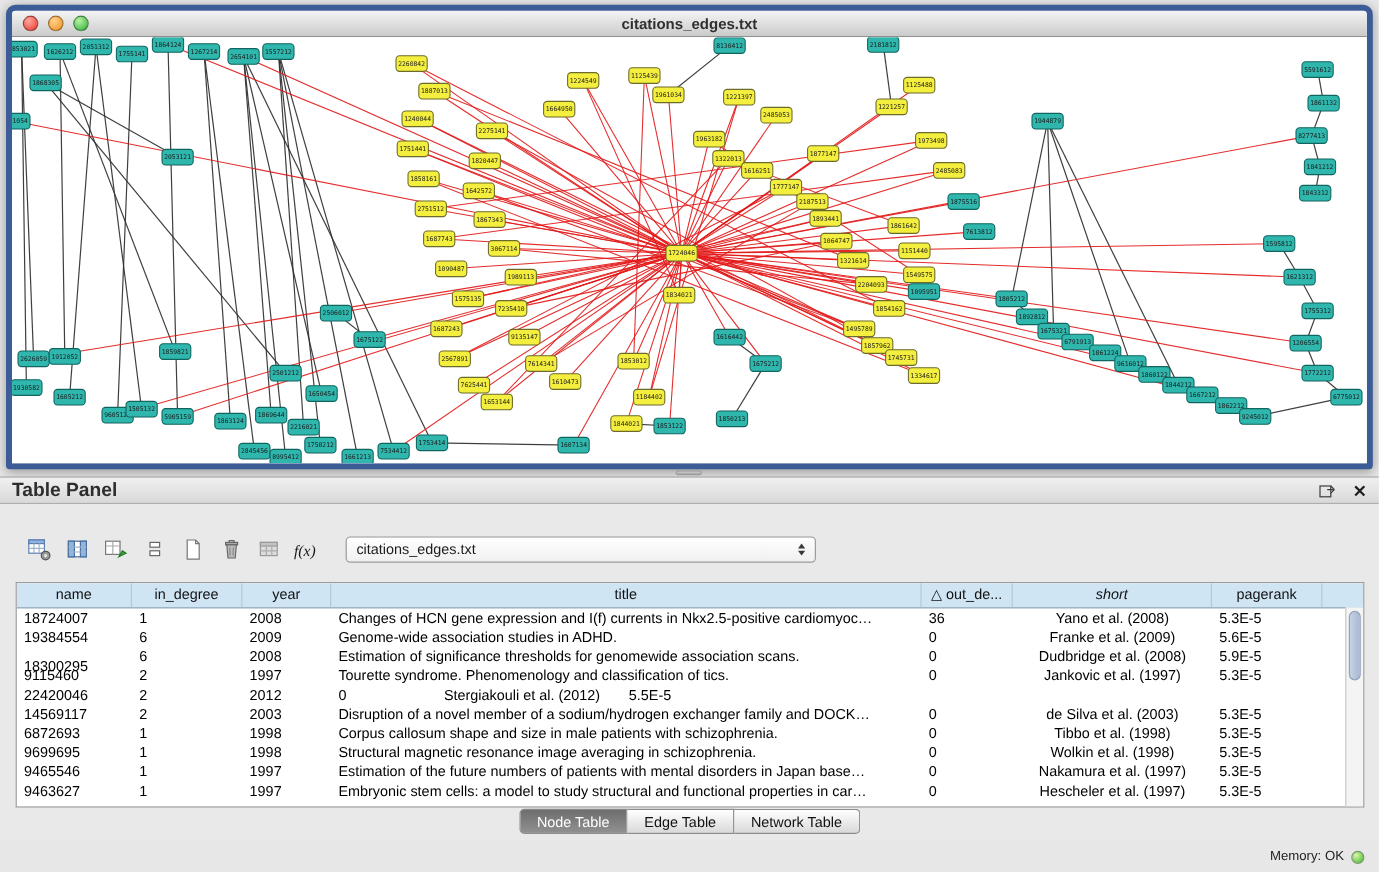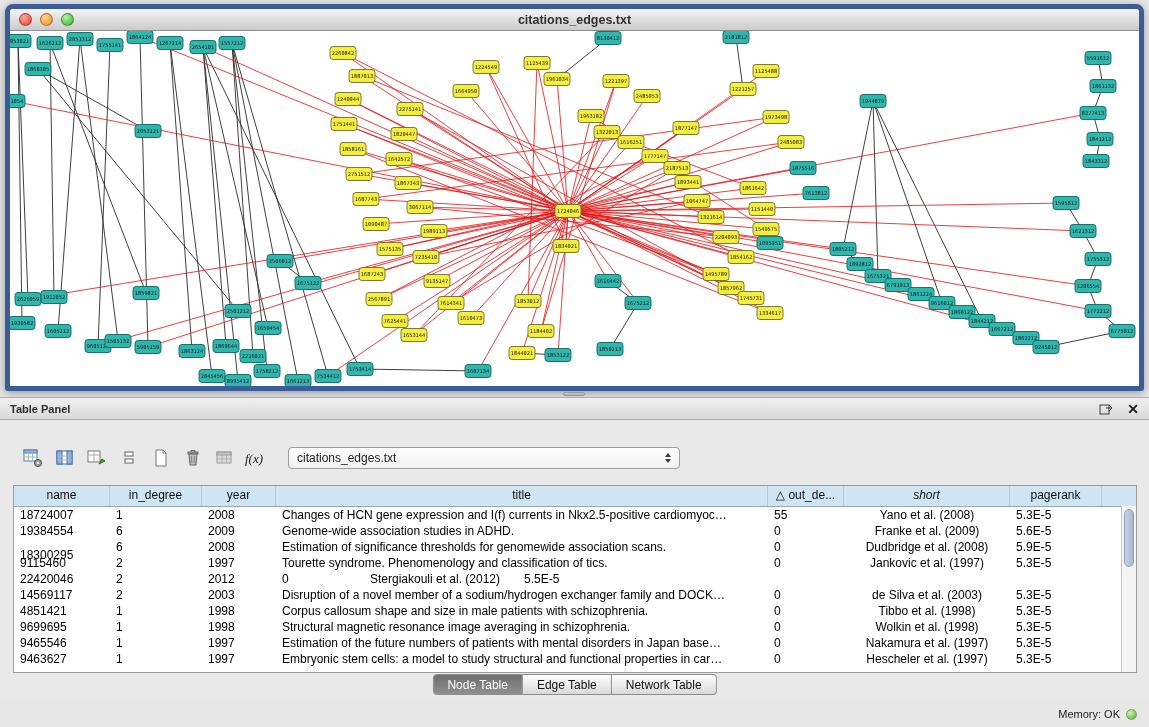--- a/index.html
+++ b/index.html
@@ -39,21 +39,21 @@
   .splitter .grip{position:absolute;left:563px;top:1px;width:22px;height:4px;border-radius:2px;
     background:linear-gradient(#cfcfcf,#a8a8a8);border:1px solid #9a9a9a;box-sizing:border-box;}
 
   
   .panel-header{
     position:absolute;top:397px;left:0;width:100%;height:23px;box-sizing:border-box;
     background:linear-gradient(#f0f0f0,#d9d9d9);
     border-top:1px solid #adadad;border-bottom:1px solid #aeaeae;
     display:flex;align-items:center;padding:0 10px;
   }
-  .panel-title{font-size:11px;font-weight:bold;color:#2e2e2e;}
+  .panel-title{font-size:16px;font-weight:bold;color:#2e2e2e;}
   .panel-header .right{margin-left:auto;display:flex;align-items:center;gap:13px;}
   .close-x{font-size:14px;font-weight:bold;color:#1d1d1d;line-height:1;cursor:default;}
 
   .panel-body{position:absolute;top:421px;left:0;width:100%;height:280px;background:#e9e9e9;}
 
   .toolbar{position:absolute;top:22px;left:20px;height:30px;display:flex;align-items:center;gap:6px;}
   .tool-btn{width:26px;height:26px;display:flex;align-items:center;justify-content:center;}
   .combo{
     margin-left:12px;width:392px;height:22px;box-sizing:border-box;
     background:linear-gradient(#ffffff,#f0f0f0);
@@ -868,21 +868,21 @@
         <div class="th" style="width: 166px; font-style: italic;">short</div>
         <div class="th" style="width: 92px;">pagerank</div>
         <div class="th fill"></div>
       </div>
     <div id="tbody">
         <div class="tr">
           <div class="td c0" style="width: 96px;">18724007</div>
           <div class="td c1" style="width: 92px;">1</div>
           <div class="td c2" style="width: 74px;">2008</div>
           <div class="td c3" style="width: 492px;">Changes of HCN gene expression and I(f) currents in Nkx2.5-positive cardiomyoc…</div>
-          <div class="td c4" style="width: 76px;">55</div>
+          <div class="td c4" style="width: 76px;">36</div>
           <div class="td c5" style="width: 166px;">Yano et al. (2008)</div>
           <div class="td c6" style="width: 92px;">5.3E-5</div>
         </div>
         <div class="tr">
           <div class="td c0" style="width: 96px;">19384554</div>
           <div class="td c1" style="width: 92px;">6</div>
           <div class="td c2" style="width: 74px;">2009</div>
           <div class="td c3" style="width: 492px;">Genome-wide association studies in ADHD.</div>
           <div class="td c4" style="width: 76px;">0</div>
           <div class="td c5" style="width: 166px;">Franke et al. (2009)</div>
@@ -917,21 +917,21 @@
         <div class="tr">
           <div class="td c0" style="width: 96px;">14569117</div>
           <div class="td c1" style="width: 92px;">2</div>
           <div class="td c2" style="width: 74px;">2003</div>
           <div class="td c3" style="width: 492px;">Disruption of a novel member of a sodium/hydrogen exchanger family and DOCK…</div>
           <div class="td c4" style="width: 76px;">0</div>
           <div class="td c5" style="width: 166px;">de Silva et al. (2003)</div>
           <div class="td c6" style="width: 92px;">5.3E-5</div>
         </div>
         <div class="tr">
-          <div class="td c0" style="width: 96px;">4851421</div>
+          <div class="td c0" style="width: 96px;">6872693</div>
           <div class="td c1" style="width: 92px;">1</div>
           <div class="td c2" style="width: 74px;">1998</div>
           <div class="td c3" style="width: 492px;">Corpus callosum shape and size in male patients with schizophrenia.</div>
           <div class="td c4" style="width: 76px;">0</div>
           <div class="td c5" style="width: 166px; text-align: center;">Tibbo et al. (1998)</div>
           <div class="td c6" style="width: 92px;">5.3E-5</div>
         </div>
         <div class="tr">
           <div class="td c0" style="width: 96px;">9699695</div>
           <div class="td c1" style="width: 92px;">1</div>

